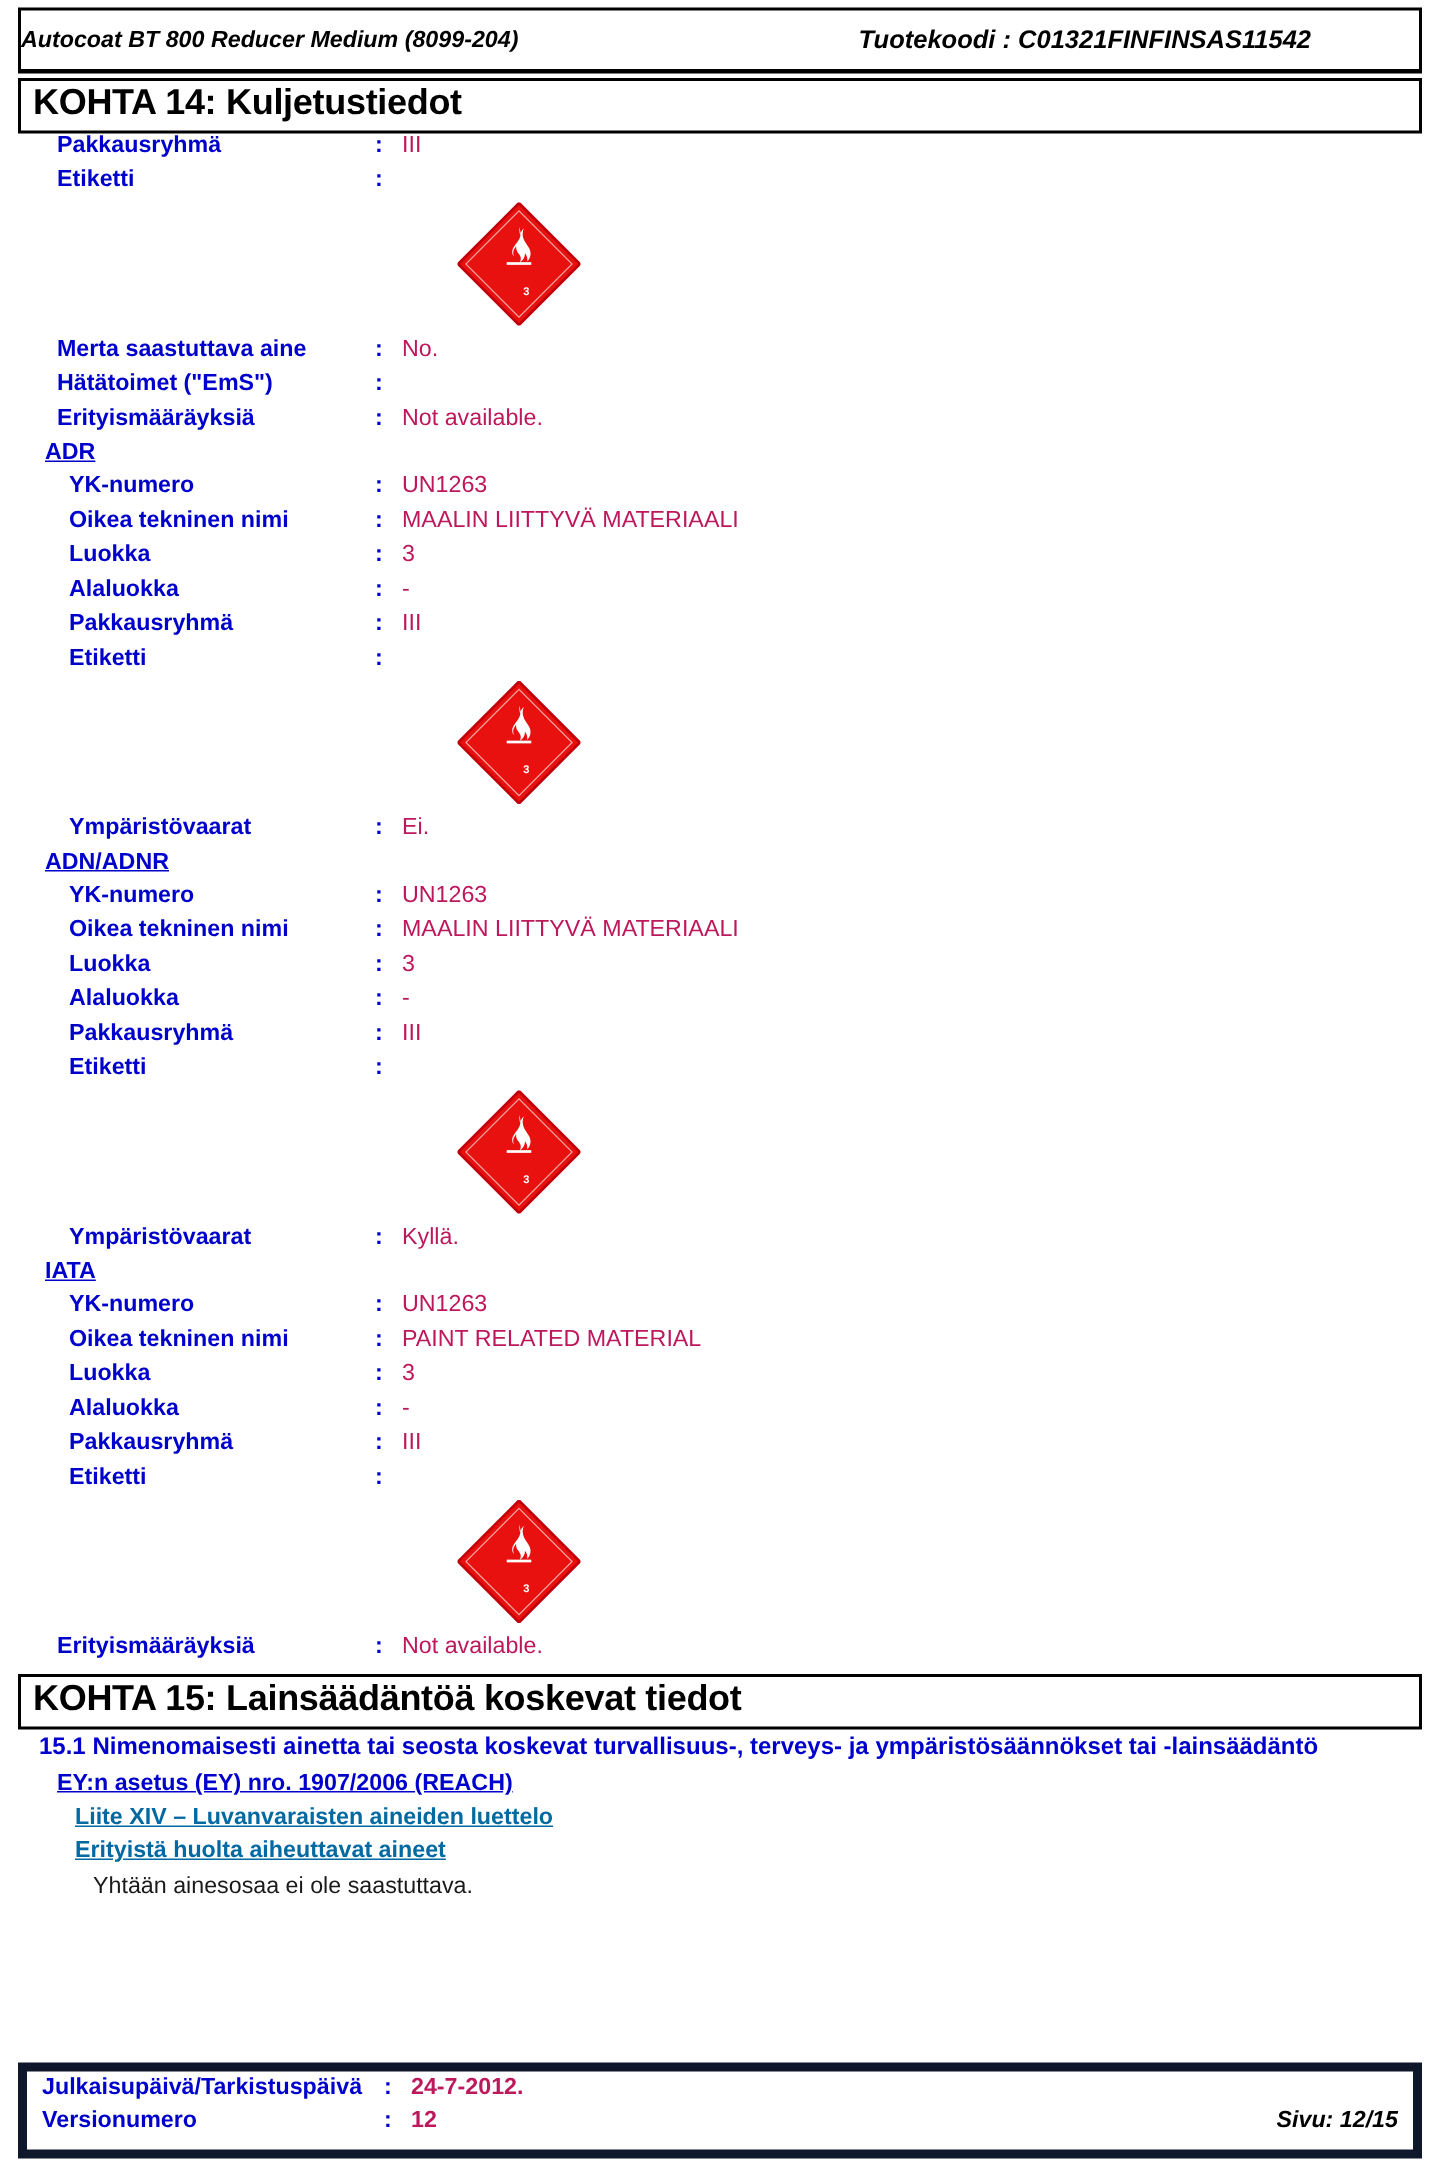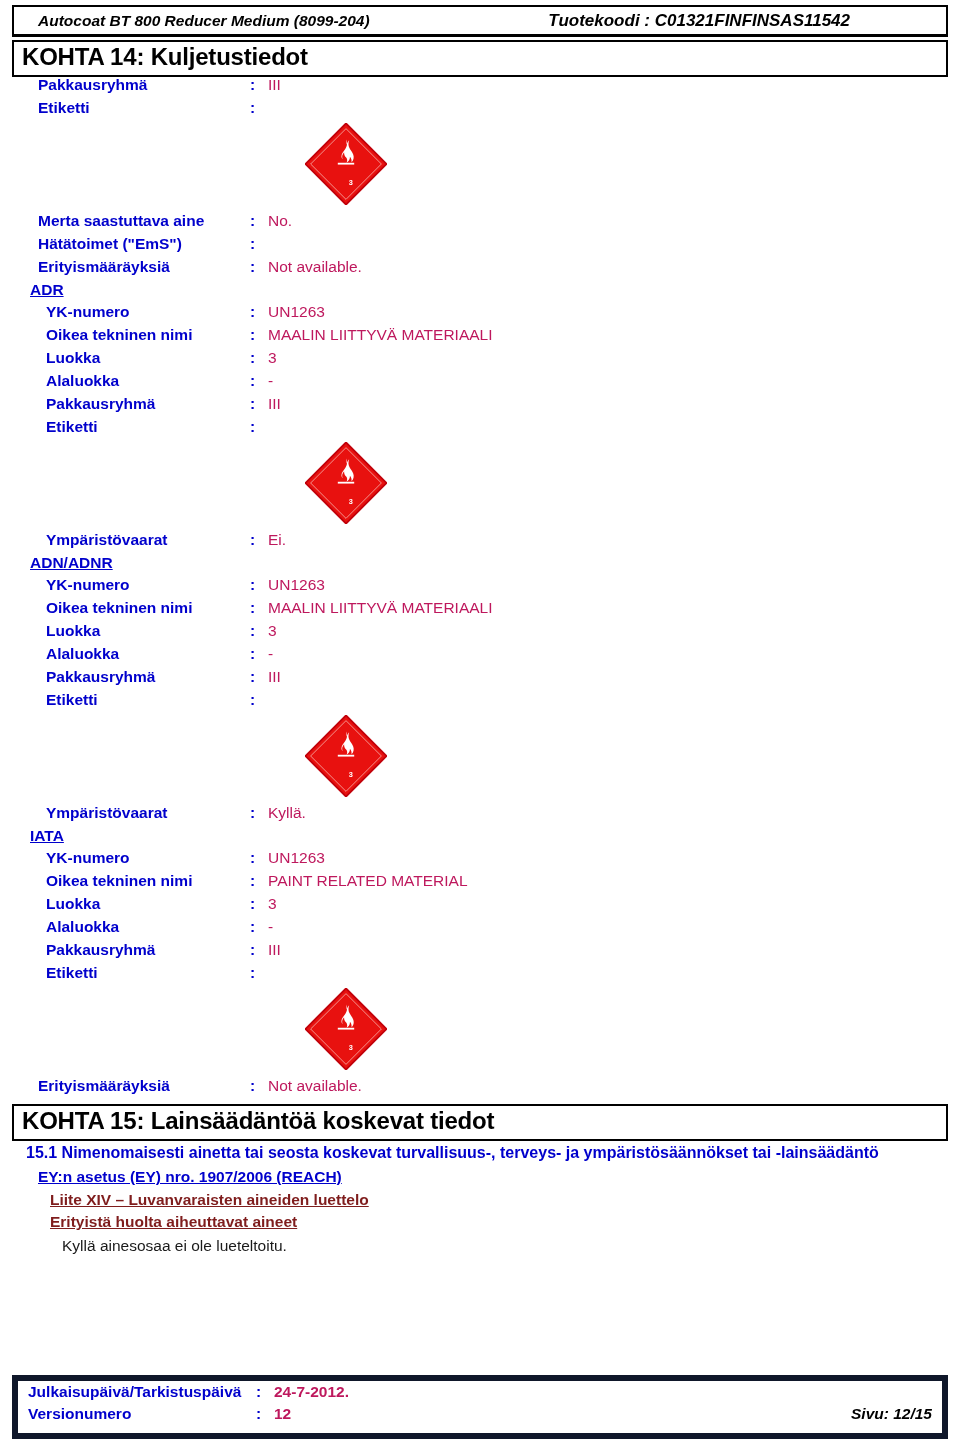--- a/index.html
+++ b/index.html
@@ -20,24 +20,24 @@
     width: 960px;
     height: 1442px;
     box-sizing: border-box;
     padding: 0 12px;
   }
 
   
   .doc-header {
     border: 2px solid #000;
     border-width: 2px 2px 3px 2px;
-    height: 32px;
+    height: 44px;
     display: flex;
     align-items: center;
-    padding: 0 24px;
+    padding: 0 0;
     box-sizing: border-box;
     margin-top: 5px;
   }
   .doc-header .prod-name {
     font-weight: bold;
     font-style: italic;
     font-size: 15.5px;
     white-space: nowrap;
   }
   .doc-header .prod-code {
@@ -132,21 +132,21 @@
   .link-1 {
     color: #0000CC;
     font-weight: bold;
     font-size: 15.5px;
     text-decoration: underline;
     padding-left: 26px;
     display: block;
     line-height: 1.45;
   }
   .link-2 {
-    color: #7f1d1d;
+    color: #0369a1;
     font-weight: bold;
     font-size: 15.5px;
     text-decoration: underline;
     padding-left: 38px;
     display: block;
     line-height: 1.45;
   }
   .plain-note {
     font-size: 15.5px;
     color: #1a1a1a;
@@ -415,21 +415,21 @@
 
   <div class="section-bar">
     <div class="section-title">KOHTA 15: Lainsäädäntöä koskevat tiedot</div>
   </div>
 
   <div class="para-blue">15.1 Nimenomaisesti ainetta tai seosta koskevat turvallisuus-, terveys- ja ympäristösäännökset tai -lainsäädäntö</div>
   <div class="spacer-4"></div>
   <span class="link-1">EY:n asetus (EY) nro. 1907/2006 (REACH)</span>
   <span class="link-2">Liite XIV – Luvanvaraisten aineiden luettelo</span>
   <span class="link-2">Erityistä huolta aiheuttavat aineet</span>
-  <span class="plain-note">Kyllä ainesosaa ei ole lueteltoitu.</span>
+  <span class="plain-note">Yhtään ainesosaa ei ole saastuttava.</span>
 
   <div class="footer">
     <div class="row">
       <span class="k">Julkaisupäivä/Tarkistuspäivä</span>
       <span class="sep">:</span>
       <span class="v">24-7-2012.</span>
     </div>
     <div class="row">
       <span class="k">Versionumero</span>
       <span class="sep">:</span>

